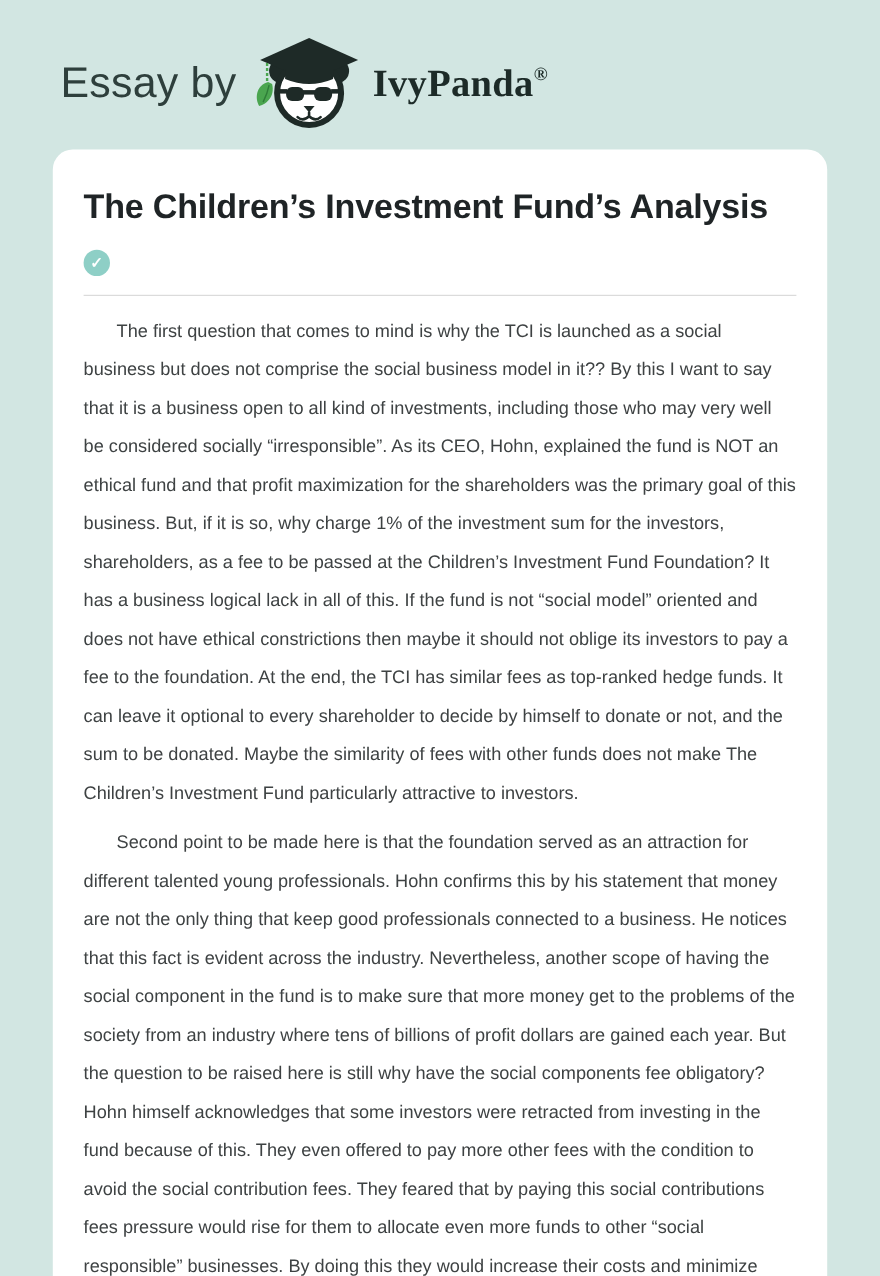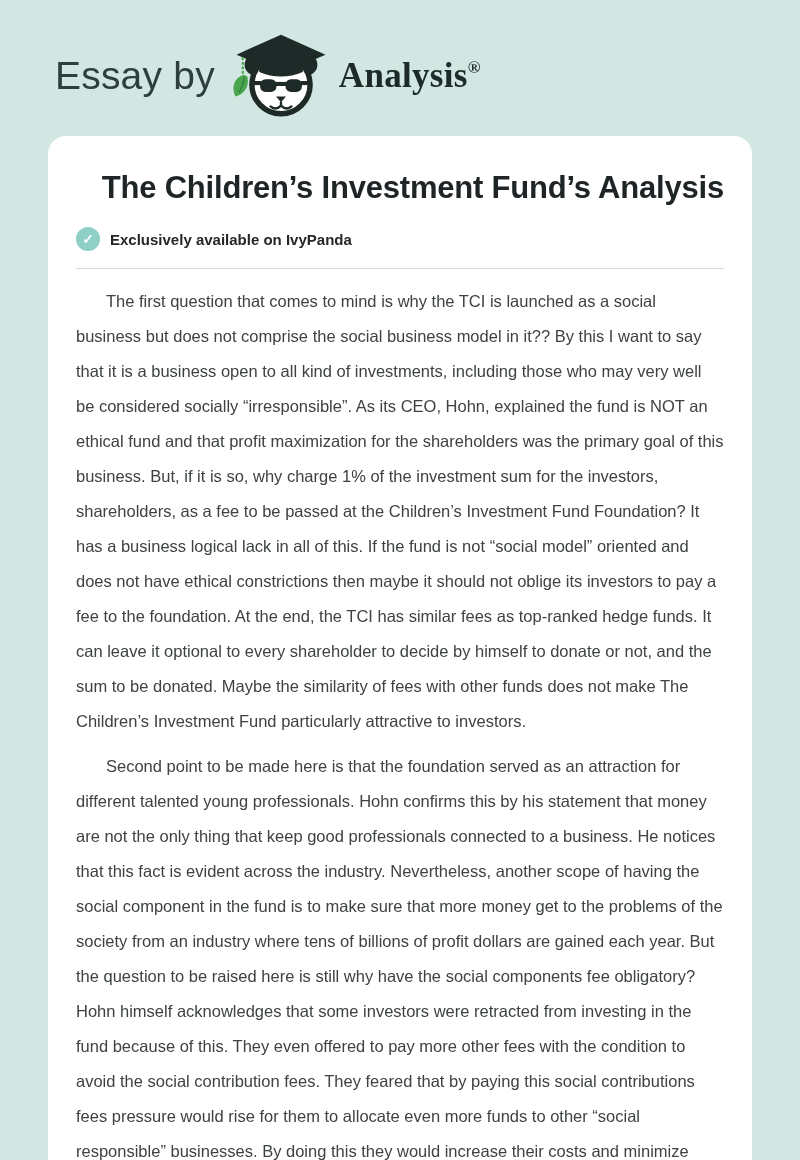--- a/index.html
+++ b/index.html
@@ -53,21 +53,20 @@
     border-radius: 18px;
     padding: 30px 28px 26px 28px;
   }
   .title {
     margin: 0 0 18px 0;
     font-size: 31px;
     line-height: 43px;
     font-weight: bold;
     color: #1f2426;
     letter-spacing: -0.2px;
-    text-align: right;
   }
   .badge {
     display: flex;
     align-items: center;
     margin: 0 0 17px 0;
   }
   .badge-circle {
     width: 24px;
     height: 24px;
     border-radius: 50%;
@@ -128,29 +127,28 @@
       <rect x="24" y="53" width="9" height="4.5" fill="#1e2a27"></rect>
       <rect x="77" y="53" width="9" height="4.5" fill="#1e2a27"></rect>
 
       <path d="M49.5 70 L60.5 70 L55 76.5 Z" fill="#1e2a27"></path>
 
       <path d="M55 76.5 L55 80 M55 80 Q49 86 43.5 81 M55 80 Q61 86 66.5 81" stroke="#1e2a27" stroke-width="2.6" fill="none" stroke-linecap="round"></path>
     </svg>
   </span>
 
   <span>
-    <span class="brand">Analysis</span><span class="reg">®</span>
+    <span class="brand">IvyPanda</span><span class="reg">®</span>
   </span>
 </div>
 
 <div class="card">
   <h1 class="title">The Children’s Investment Fund’s Analysis</h1>
 
   <div class="badge">
     <span class="badge-circle">✓</span>
-    <span class="badge-label">Exclusively available on IvyPanda</span>
   </div>
 
   <hr class="divider">
 
   <p class="para">The first question that comes to mind is why the TCI is launched as a social business but does not comprise the social business model in it?? By this I want to say that it is a business open to all kind of investments, including those who may very well be considered socially “irresponsible”. As its CEO, Hohn, explained the fund is NOT an ethical fund and that profit maximization for the shareholders was the primary goal of this business. But, if it is so, why charge 1% of the investment sum for the investors, shareholders, as a fee to be passed at the Children’s Investment Fund Foundation? It has a business logical lack in all of this. If the fund is not “social model” oriented and does not have ethical constrictions then maybe it should not oblige its investors to pay a fee to the foundation. At the end, the TCI has similar fees as top-ranked hedge funds. It can leave it optional to every shareholder to decide by himself to donate or not, and the sum to be donated. Maybe the similarity of fees with other funds does not make The Children’s Investment Fund particularly attractive to investors.</p>
   <p class="para">Second point to be made here is that the foundation served as an attraction for different talented young professionals. Hohn confirms this by his statement that money are not the only thing that keep good professionals connected to a business. He notices that this fact is evident across the industry. Nevertheless, another scope of having the social component in the fund is to make sure that more money get to the problems of the society from an industry where tens of billions of profit dollars are gained each year. But the question to be raised here is still why have the social components fee obligatory? Hohn himself acknowledges that some investors were retracted from investing in the fund because of this. They even offered to pay more other fees with the condition to avoid the social contribution fees. They feared that by paying this social contributions fees pressure would rise for them to allocate even more funds to other “social responsible” businesses. By doing this they would increase their costs and minimize their profits. The only recommendation to be made here is to find the “golden balance” between the loss of potential investors and the gain, the brain-gain, of high quality professionals. The last will also serve as an attraction for other potential investors, who are going to be attracted to the fund because it has within high quality professionals who would be a guarantee to success.</p>
 </div>
 
 </body></html>

